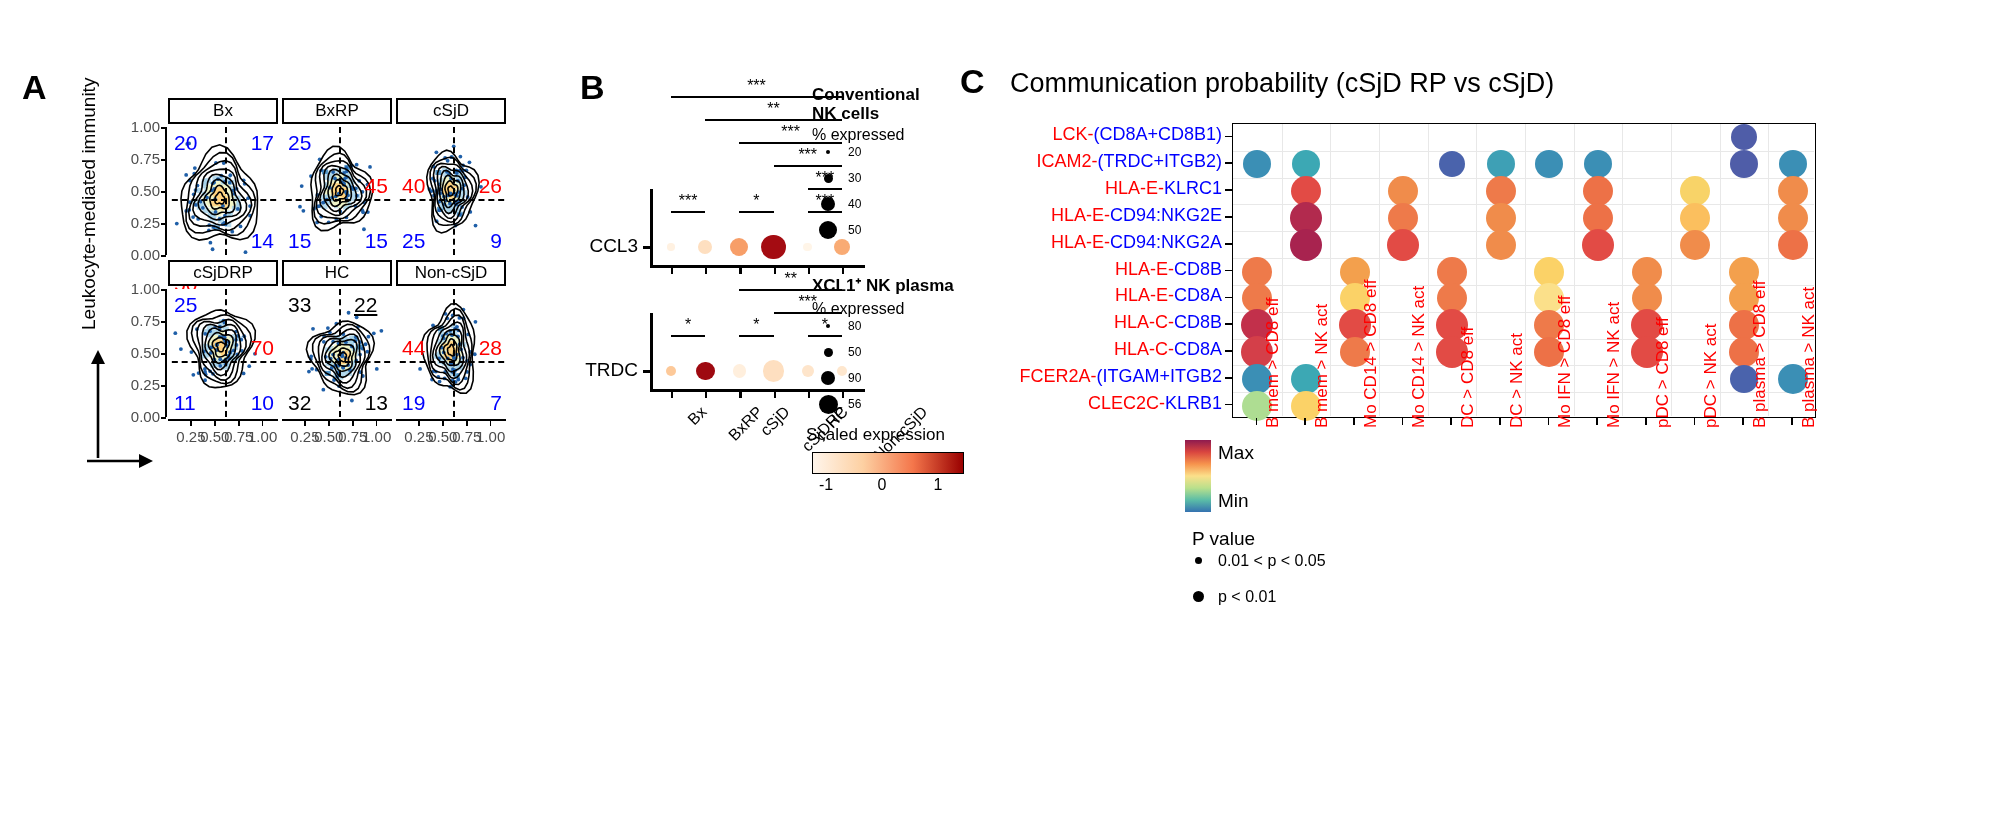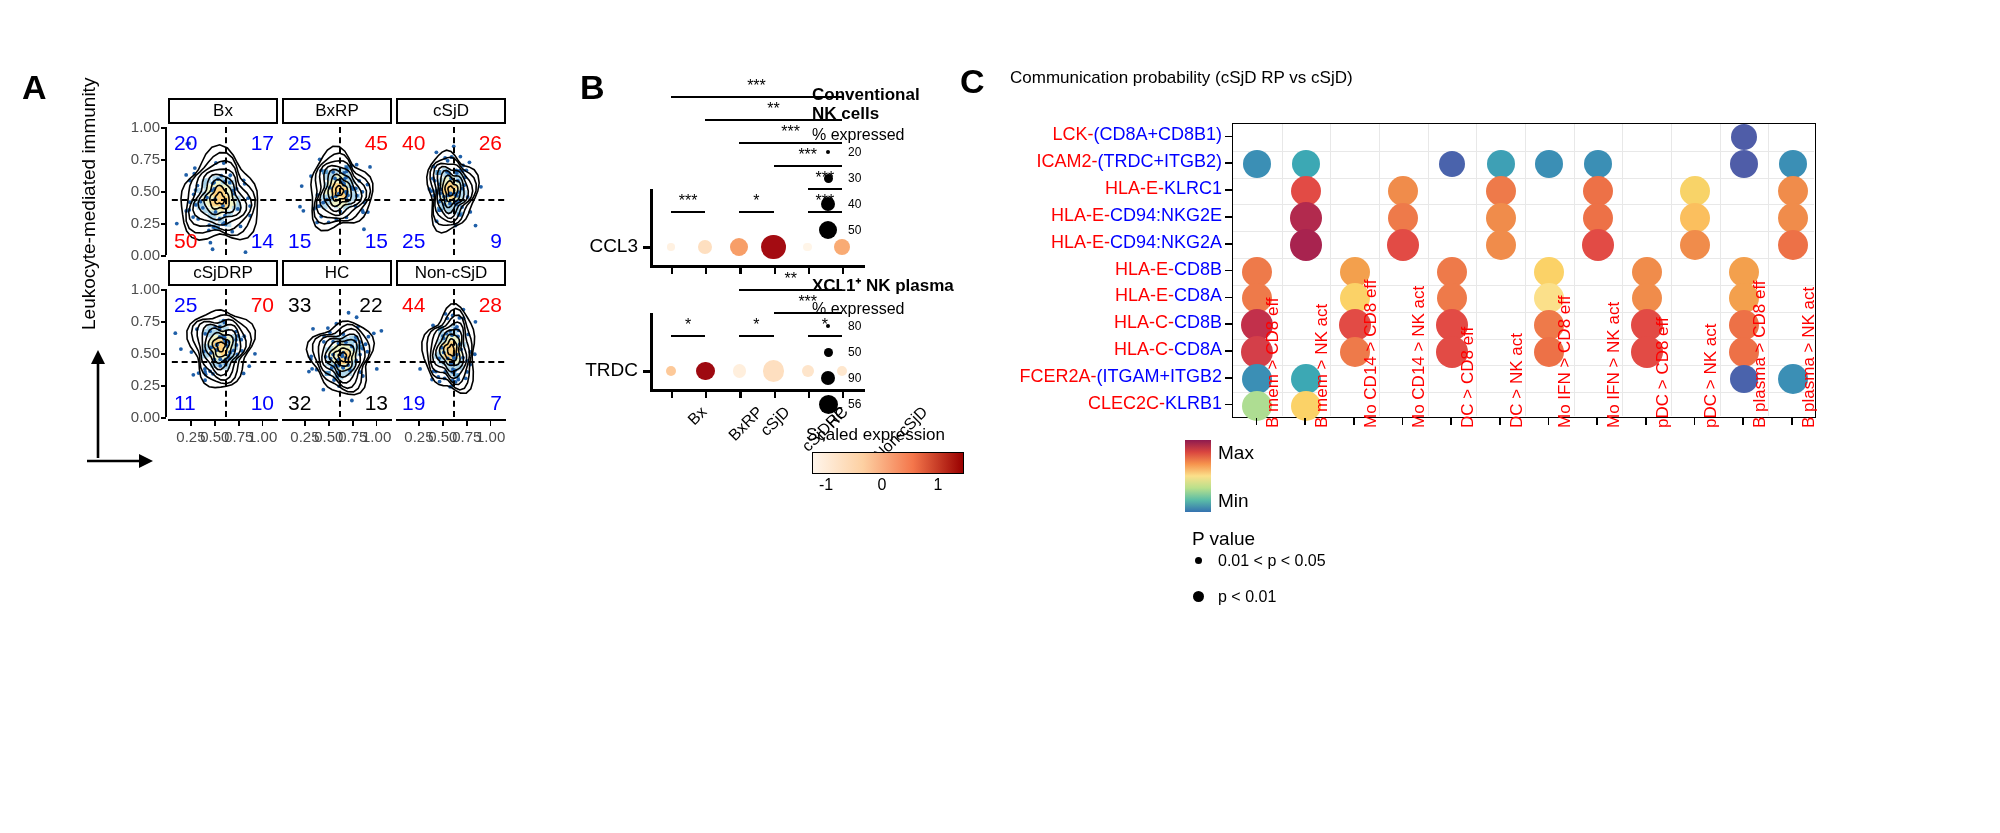--- a/index.html
+++ b/index.html
@@ -9,42 +9,42 @@
   .panel-letter{font-weight:bold;font-size:34px;font-family:"Liberation Sans",sans-serif;}
   
   #panelA{left:0px;top:0px;width:560px;height:560px;}
   .facet-strip{position:absolute;border:2.2px solid #000;background:#fff;display:flex;align-items:center;justify-content:center;font-size:17px;box-sizing:border-box;}
   .facet-box{position:absolute;border:none;background:#fff;box-sizing:border-box;overflow:hidden;}
   .axline{position:absolute;background:#000;}
   .ytick-lab{position:absolute;font-size:15px;color:#4d4d4d;text-align:right;}
   .xtick-lab{position:absolute;font-size:15px;color:#4d4d4d;text-align:center;}
   .quadnum{position:absolute;font-size:21px;font-weight:400;}
   .q-blue{color:#0000ff;}
-  .q-red{color:#ff0000;}
+  .q-red{color:#ff0000;margin-top:43px;}
   .q-black{color:#000000;}
   .ylab-A{position:absolute;font-size:19px;transform:rotate(-90deg);transform-origin:left top;white-space:nowrap;}
   .xlab-A{position:absolute;font-size:19px;white-space:nowrap;}
   
   #panelB{left:560px;top:0px;width:400px;height:560px;}
   .bdot{position:absolute;border-radius:50%;}
   .sig-line{position:absolute;background:#000;height:2px;}
   .sig-star{position:absolute;font-size:16px;text-align:center;letter-spacing:0px;}
   .brow-lab{position:absolute;font-size:19px;text-align:right;}
   .b-axis{position:absolute;background:#000;}
   .b-xlab{position:absolute;font-size:16px;white-space:nowrap;transform:rotate(-45deg);transform-origin:right top;text-align:right;}
   
   .leg-title{position:absolute;font-size:17px;font-weight:bold;line-height:1.15;}
   .leg-sub{position:absolute;font-size:16px;}
   .leg-dot{position:absolute;border-radius:50%;background:#000;}
   .leg-val{position:absolute;font-size:12px;}
   .leg-bar{position:absolute;height:20px;border:0.5px solid #000;}
   .leg-bar-lab{position:absolute;font-size:16px;}
   
   #panelC{left:960px;top:0px;width:1040px;height:833px;}
-  .c-title{position:absolute;font-size:17px;white-space:nowrap;}
+  .c-title{position:absolute;font-size:27px;white-space:nowrap;}
   .c-rowlab{position:absolute;font-size:18px;white-space:nowrap;text-align:right;}
   .c-red{color:#ff0000;}
   .c-blue{color:#0000ff;}
   .c-grid{position:absolute;border:1.6px solid #000;background:#fff;box-sizing:border-box;}
   .c-gl{position:absolute;background:#e8e8e8;}
   .c-dot{position:absolute;border-radius:50%;}
   .c-collab{position:absolute;font-size:17px;white-space:nowrap;color:#0000ff;transform:rotate(-90deg);transform-origin:left top;}
   .c-collab.red{color:#ff0000;}
   .c-tick{position:absolute;background:#000;}
   .c-leg-lab{position:absolute;font-size:19px;}
@@ -1213,21 +1213,21 @@
             <path d="M73.5,67.8L73.8,70.6L74.1,73.6L73.6,76.7L72.3,79.3L70.4,81.5L68.3,83.6L66.1,85.7L63.5,87.5L60.5,88.3L57.6,87.2L55.3,84.6L53.8,81.3L52.7,78.7L51.0,77.1L48.6,75.9L45.7,74.1L43.6,71.3L42.9,67.8L43.7,64.4L45.3,61.4L47.1,58.8L48.8,56.4L50.7,54.2L53.0,52.7L55.6,52.2L58.2,52.4L60.5,52.6L62.9,52.1L65.7,51.1L69.1,50.5L72.3,51.4L74.5,54.2L75.1,58.0L74.5,61.9L73.7,65.1L73.5,67.8Z" fill="none" stroke="#000" stroke-width="1.6"></path>
             <path d="M78.2,67.8L78.3,71.5L77.6,75.1L76.0,78.2L74.1,81.1L72.3,84.3L70.5,88.0L67.9,91.6L64.5,93.9L60.5,93.7L57.0,91.0L54.5,87.1L52.6,83.7L50.6,81.6L47.7,80.3L44.4,78.7L41.5,75.9L40.0,72.0L39.9,67.8L40.6,63.8L41.6,59.8L42.8,56.0L44.8,52.5L47.7,50.1L51.3,49.4L54.8,49.8L57.8,50.1L60.5,49.2L63.6,47.1L67.6,45.3L71.8,45.2L75.2,47.5L77.0,51.7L77.5,56.4L77.5,60.6L77.7,64.3L78.2,67.8Z" fill="none" stroke="#000" stroke-width="1.6"></path>
             <path d="M83.0,67.8L81.7,72.2L79.6,75.9L77.6,79.3L76.3,83.2L75.2,88.2L73.3,93.7L69.9,98.0L65.3,99.3L60.5,97.4L56.6,93.6L53.6,89.9L50.8,87.4L47.5,85.8L43.9,84.0L40.8,81.1L38.7,77.1L37.6,72.5L37.0,67.8L36.5,62.9L36.5,57.7L37.8,52.6L41.1,48.9L45.7,47.3L50.4,47.4L54.2,47.7L57.3,46.7L60.5,44.0L64.6,41.0L69.3,39.7L73.8,41.1L77.1,44.9L79.1,49.7L80.5,54.4L81.8,58.8L82.9,63.2L83.0,67.8Z" fill="none" stroke="#000" stroke-width="1.6"></path>
             <path d="M86.3,67.8L83.5,72.6L81.0,76.5L79.9,80.9L79.7,86.6L79.0,93.4L76.2,99.5L71.5,102.9L65.8,102.7L60.5,100.0L56.1,96.8L52.2,94.4L48.2,92.6L44.3,90.3L41.0,86.9L38.7,82.5L37.0,77.8L35.1,73.1L32.7,67.8L30.7,61.7L30.7,55.2L33.5,49.7L38.7,46.5L44.5,45.7L49.4,45.5L53.1,44.3L56.5,41.3L60.5,37.7L65.4,35.4L70.5,35.8L75.0,38.6L78.7,42.6L82.0,46.8L85.1,51.3L87.3,56.5L87.8,62.2L86.3,67.8Z" fill="none" stroke="#000" stroke-width="1.6"></path>
             <path d="M87.8,67.8L84.8,72.8L83.6,77.6L84.0,83.6L84.3,91.1L82.6,98.4L78.3,103.7L72.3,105.7L66.2,105.1L60.5,103.7L55.3,102.3L50.2,100.7L45.6,98.0L41.9,93.6L39.5,88.3L37.5,83.3L34.7,78.8L30.7,74.0L26.5,67.8L24.4,60.4L26.0,53.2L30.9,48.0L37.4,45.2L43.2,43.8L47.7,42.0L51.4,38.7L55.5,35.0L60.5,32.4L65.9,32.1L71.2,33.8L76.2,36.2L81.3,39.0L86.5,42.5L90.6,47.6L92.3,54.4L91.0,61.6L87.8,67.8Z" fill="none" stroke="#000" stroke-width="1.6"></path>
           </svg>
           <div style="position: absolute; left: 57.2px; top: 0px; width: 0px; height: 128px; border-left: 2px dashed rgb(0, 0, 0);"></div>
           <div style="position: absolute; left: -6px; top: 71.68px; width: 124px; height: 0px; border-top: 2px dashed rgb(0, 0, 0);"></div>
         </div>
         <div class="quadnum q-black" style="left: 288px; top: 293px; width: 34px; text-align: left;">33</div>
-        <div class="quadnum q-black" style="left: 354px; top: 293px; width: 34px; text-align: center;">22</div>
+        <div class="quadnum q-black" style="left: 354px; top: 293px; width: 34px; text-align: left; text-decoration: underline;">22</div>
         <div class="quadnum q-black" style="left: 288px; top: 391px; width: 34px; text-align: left;">32</div>
         <div class="quadnum q-black" style="left: 354px; top: 391px; width: 34px; text-align: right;">13</div>
         <div class="axline" style="left: 282px; top: 419px; width: 110px; height: 2px;"></div>
         <div class="axline" style="left: 303.913px; top: 421px; width: 1.8px; height: 5px;"></div>
         <div class="xtick-lab" style="left: 285.913px; top: 428px; width: 38px;">0.25</div>
         <div class="axline" style="left: 327.826px; top: 421px; width: 1.8px; height: 5px;"></div>
         <div class="xtick-lab" style="left: 309.826px; top: 428px; width: 38px;">0.50</div>
         <div class="axline" style="left: 351.739px; top: 421px; width: 1.8px; height: 5px;"></div>
         <div class="xtick-lab" style="left: 333.739px; top: 428px; width: 38px;">0.75</div>
         <div class="axline" style="left: 375.652px; top: 421px; width: 1.8px; height: 5px;"></div>

